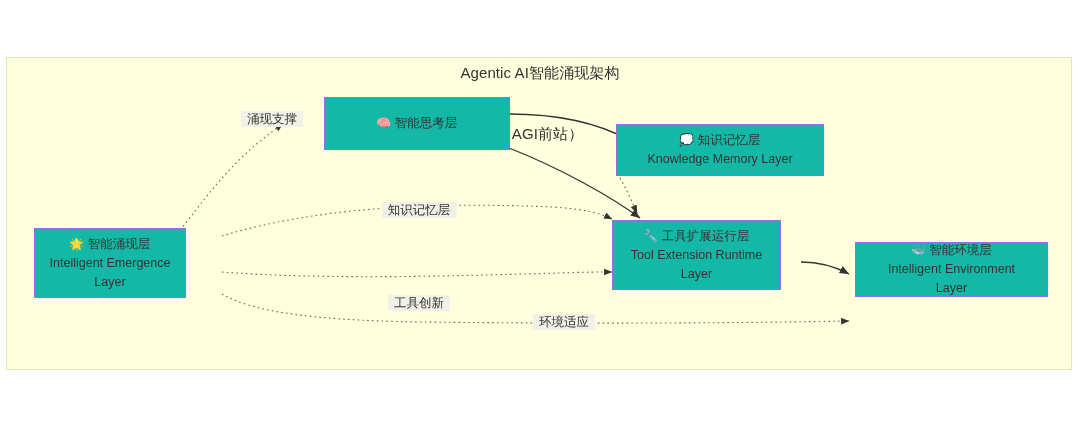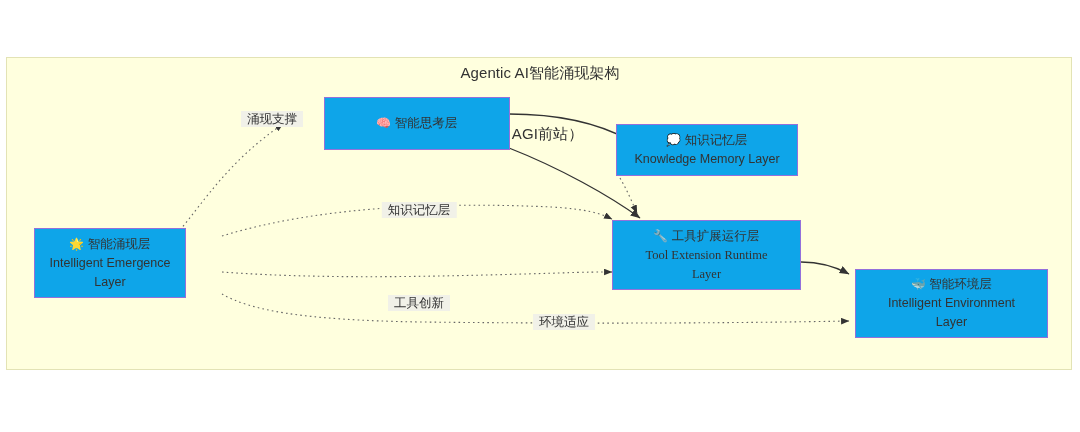--- a/index.html
+++ b/index.html
@@ -41,21 +41,21 @@
     color: #333333;
     font-size: 15px;
     line-height: 19px;
     letter-spacing: 0.1px;
   }
   #title-main { top: 63px; }
   #title-sub  { top: 82px; margin-top: 42px; }
 
   .node {
     position: absolute;
-    background: #0ea5e9;
+    background: #14b8a6;
     border: 1.2px solid #9370db;
     box-sizing: border-box;
     color: #333333;
     display: flex;
     flex-direction: column;
     align-items: center;
     justify-content: center;
     text-align: center;
     font-size: 12.5px;
     line-height: 19px;
@@ -125,36 +125,36 @@
     <div class="en">Intelligent Emergence
 Layer</div>
   </div>
 
   <div class="node" style="left:324px; top:97px; width:186px; height:53px;">
     <div class="cn">
       <span class="emoji">🧠</span><span>智能思考层</span>
     </div>
   </div>
 
-  <div class="node" style="left:616px; top:124px; width:182px; height:52px;">
+  <div class="node" style="left:616px; top:124px; width:208px; height:52px;">
     <div class="cn">
       <span class="emoji">💭</span><span>知识记忆层</span>
     </div>
     <div class="en">Knowledge Memory Layer</div>
   </div>
 
-  <div class="node" style="left:612px; top:220px; width:189px; height:70px;font-family:Liberation Serif, serif;">
+  <div class="node" style="left:612px; top:220px; width:169px; height:70px;">
     <div class="cn">
       <span class="emoji">🔧</span><span>工具扩展运行层</span>
     </div>
     <div class="en">Tool Extension Runtime
 Layer</div>
   </div>
 
-  <div class="node" style="left:855px; top:269px; width:193px; height:69px;">
+  <div class="node" style="left:855px; top:242px; width:193px; height:55px;">
     <div class="cn">
       <span class="emoji">🐳</span><span>智能环境层</span>
     </div>
     <div class="en">Intelligent Environment
 Layer</div>
   </div>
 
   <div class="edge-label" style="left:272px; top:119px;">涌现支撑</div>
 
   <div class="edge-label" style="left:419px; top:210px;">知识记忆层</div>

